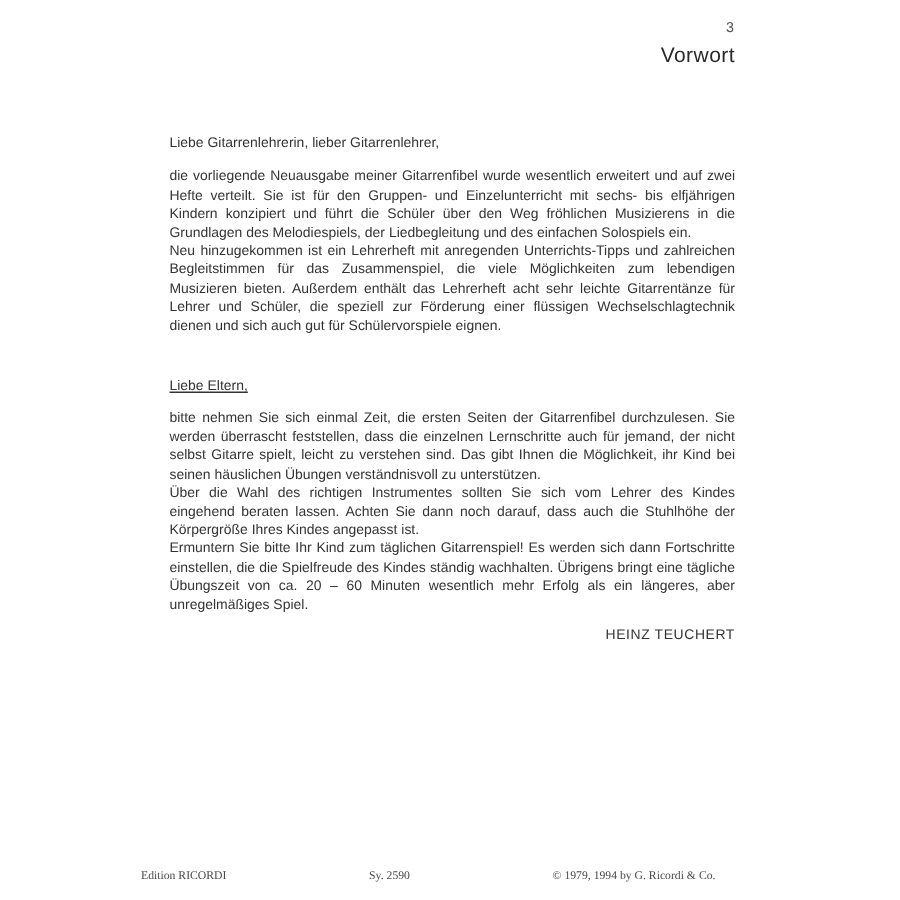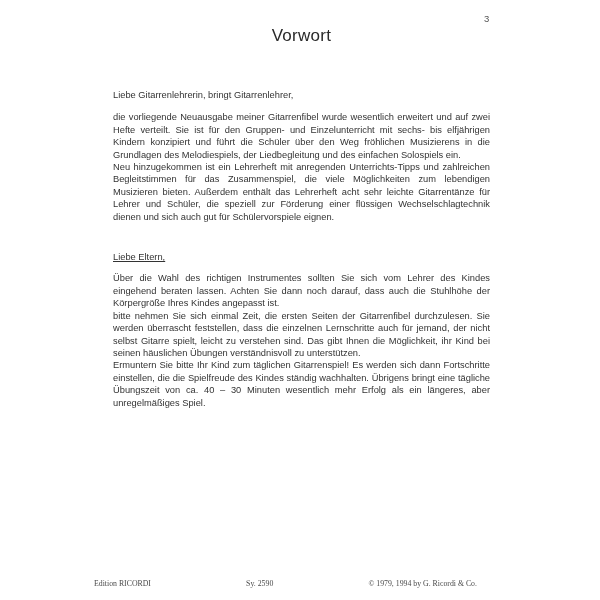--- a/index.html
+++ b/index.html
@@ -22,27 +22,27 @@
     position: absolute;
     left: 113px;
     top: 29px;
     width: 377px;
     color: #333333;
     font-size: 9.3px;
     line-height: 12.4px;
     text-align: justify;
   }
   .title {
-    font-size: 17px;
+    font-size: 14px;
     line-height: 14px;
     font-weight: 400;
     letter-spacing: 0.3px;
     color: #2a2a2a;
     margin: 0 0 46px 0;
-    text-align: center;
+    text-align: right;
   }
   .salutation {
     margin: 0 0 10px 0;
     text-align: left;
   }
   .salutation.parents {
     margin-top: 28px;
     margin-bottom: 9px;
     text-decoration: underline;
   }
@@ -71,35 +71,36 @@
 <body>
 
 <div class="page">
 
   <div class="pagenum">3</div>
 
   <div class="content">
 
     <h1 class="title">Vorwort</h1>
 
-    <p class="salutation">Liebe Gitarrenlehrerin, bringt Gitarrenlehrer,</p>
+    <p class="salutation">Liebe Gitarrenlehrerin, lieber Gitarrenlehrer,</p>
 
     <p class="body-para">die vorliegende Neuausgabe meiner Gitarrenfibel wurde wesentlich erweitert und auf zwei Hefte verteilt. Sie ist für den Gruppen- und Einzelunterricht mit sechs- bis elfjährigen Kindern konzipiert und führt die Schüler über den Weg fröhlichen Musizierens in die Grundlagen des Melodiespiels, der Liedbegleitung und des einfachen Solospiels ein.</p>
 
     <p class="body-para">Neu hinzugekommen ist ein Lehrerheft mit anregenden Unterrichts-Tipps und zahlreichen Begleitstimmen für das Zusammenspiel, die viele Möglichkeiten zum lebendigen Musizieren bieten. Außerdem enthält das Lehrerheft acht sehr leichte Gitarrentänze für Lehrer und Schüler, die speziell zur Förderung einer flüssigen Wechselschlagtechnik dienen und sich auch gut für Schülervorspiele eignen.</p>
 
     <p class="salutation parents">Liebe Eltern,</p>
 
+    <p class="body-para">bitte nehmen Sie sich einmal Zeit, die ersten Seiten der Gitarrenfibel durchzulesen. Sie werden überrascht feststellen, dass die einzelnen Lernschritte auch für jemand, der nicht selbst Gitarre spielt, leicht zu verstehen sind. Das gibt Ihnen die Möglichkeit, ihr Kind bei seinen häuslichen Übungen verständnisvoll zu unterstützen.</p>
+
     <p class="body-para">Über die Wahl des richtigen Instrumentes sollten Sie sich vom Lehrer des Kindes eingehend beraten lassen. Achten Sie dann noch darauf, dass auch die Stuhlhöhe der Körpergröße Ihres Kindes angepasst ist.</p>
 
-    <p class="body-para">bitte nehmen Sie sich einmal Zeit, die ersten Seiten der Gitarrenfibel durchzulesen. Sie werden überrascht feststellen, dass die einzelnen Lernschritte auch für jemand, der nicht selbst Gitarre spielt, leicht zu verstehen sind. Das gibt Ihnen die Möglichkeit, ihr Kind bei seinen häuslichen Übungen verständnisvoll zu unterstützen.</p>
-
-    <p class="body-para">Ermuntern Sie bitte Ihr Kind zum täglichen Gitarrenspiel! Es werden sich dann Fortschritte einstellen, die die Spielfreude des Kindes ständig wachhalten. Übrigens bringt eine tägliche Übungszeit von ca. 40 – 30 Minuten wesentlich mehr Erfolg als ein längeres, aber unregelmäßiges Spiel.</p>
+    <p class="body-para">Ermuntern Sie bitte Ihr Kind zum täglichen Gitarrenspiel! Es werden sich dann Fortschritte einstellen, die die Spielfreude des Kindes ständig wachhalten. Übrigens bringt eine tägliche Übungszeit von ca. 20 – 60 Minuten wesentlich mehr Erfolg als ein längeres, aber unregelmäßiges Spiel.</p>
 
 
+    <p class="signature">HEINZ TEUCHERT</p>
 
   </div>
 
   <div class="footer">
     <span class="left">Edition RICORDI</span>
     <span class="mid">Sy. 2590</span>
     <span class="right">© 1979, 1994 by G. Ricordi &amp; Co.</span>
   </div>
 
 </div>

